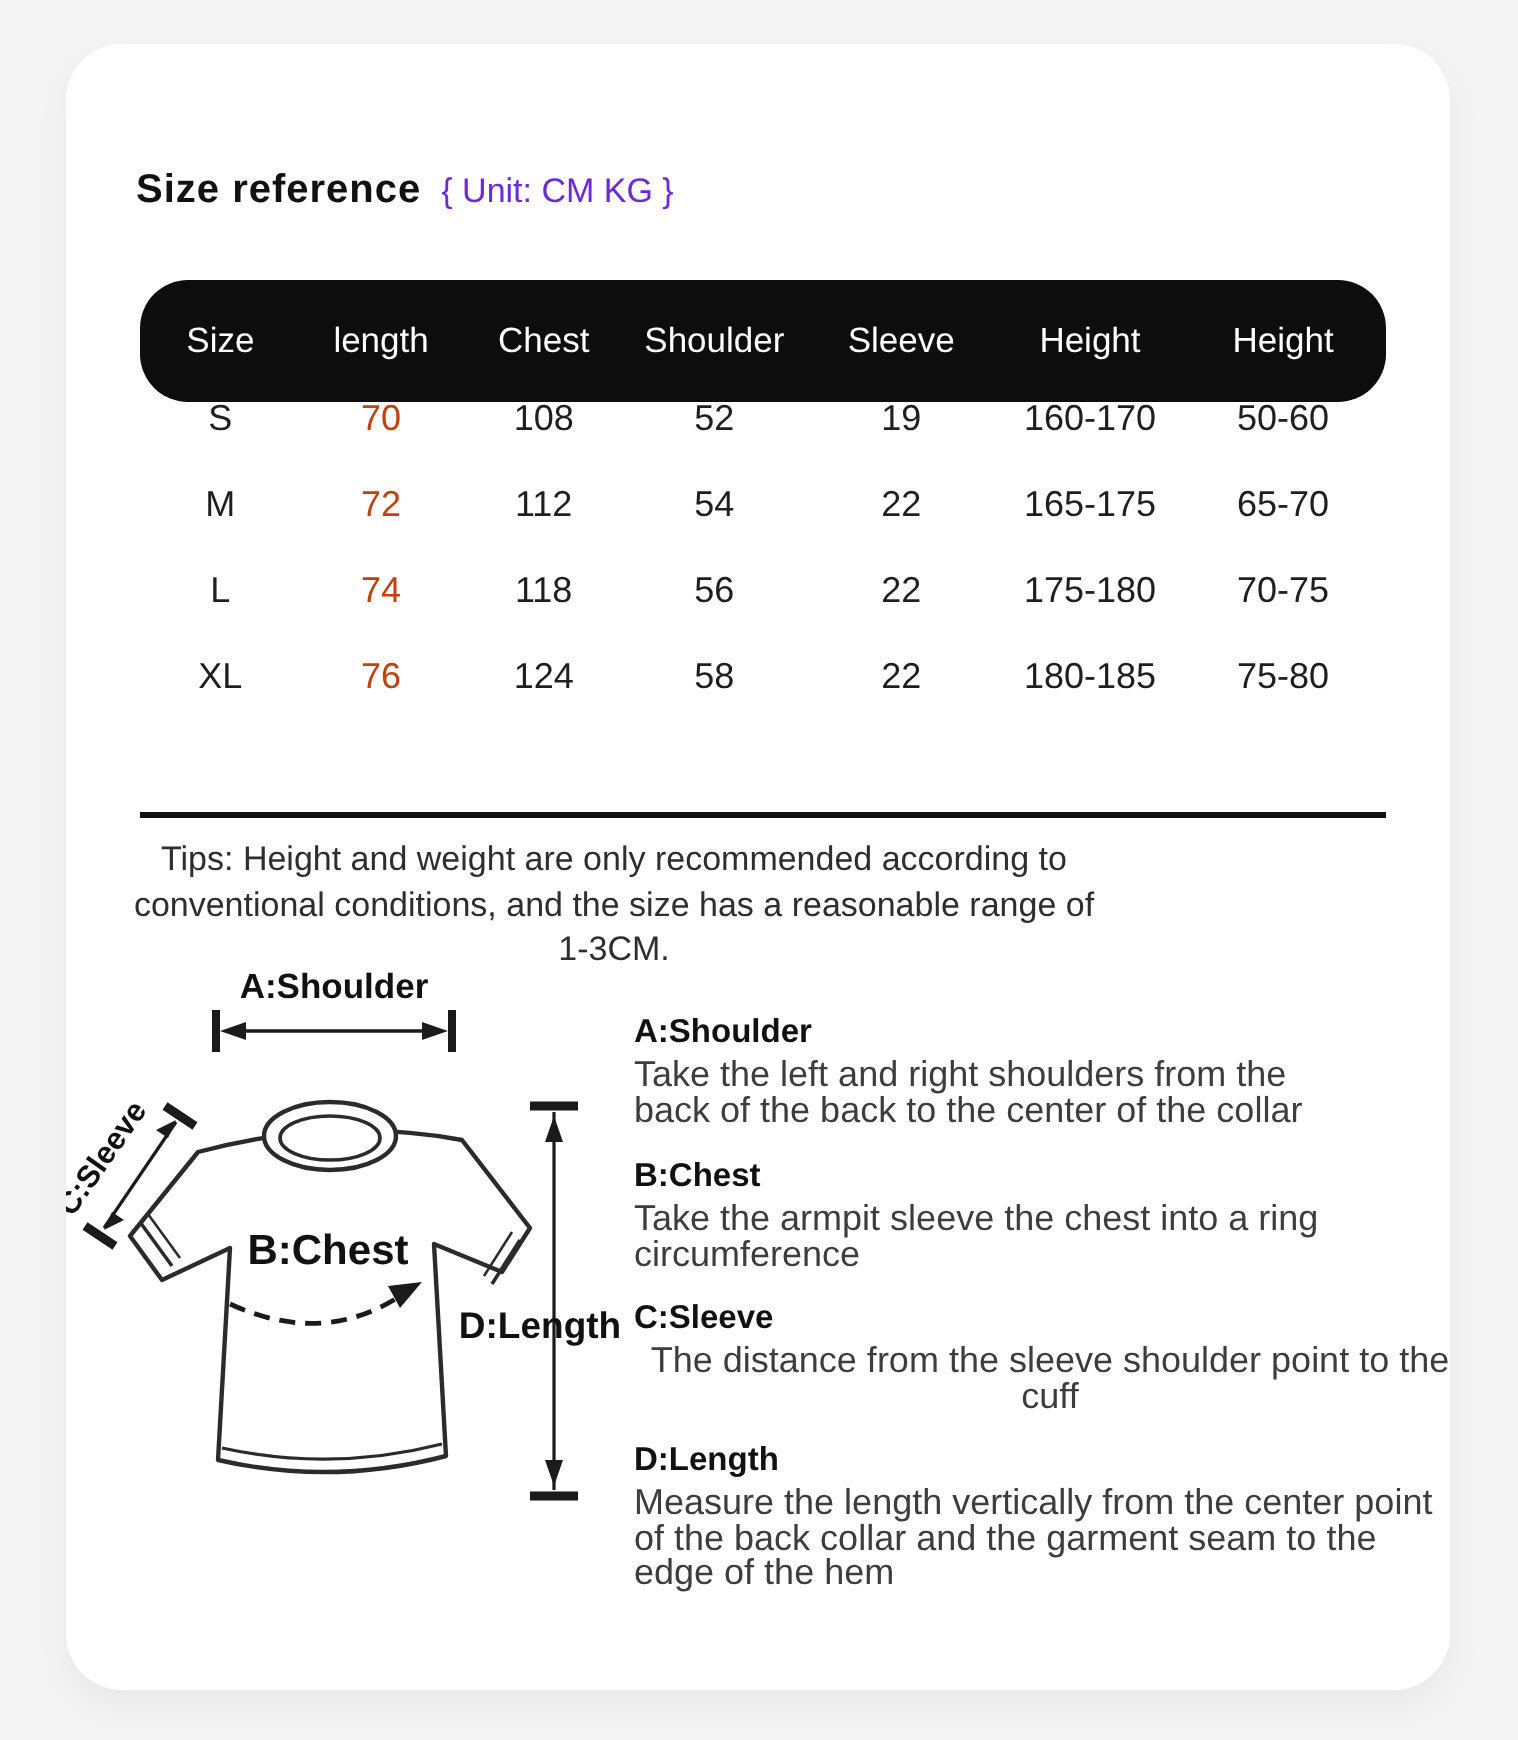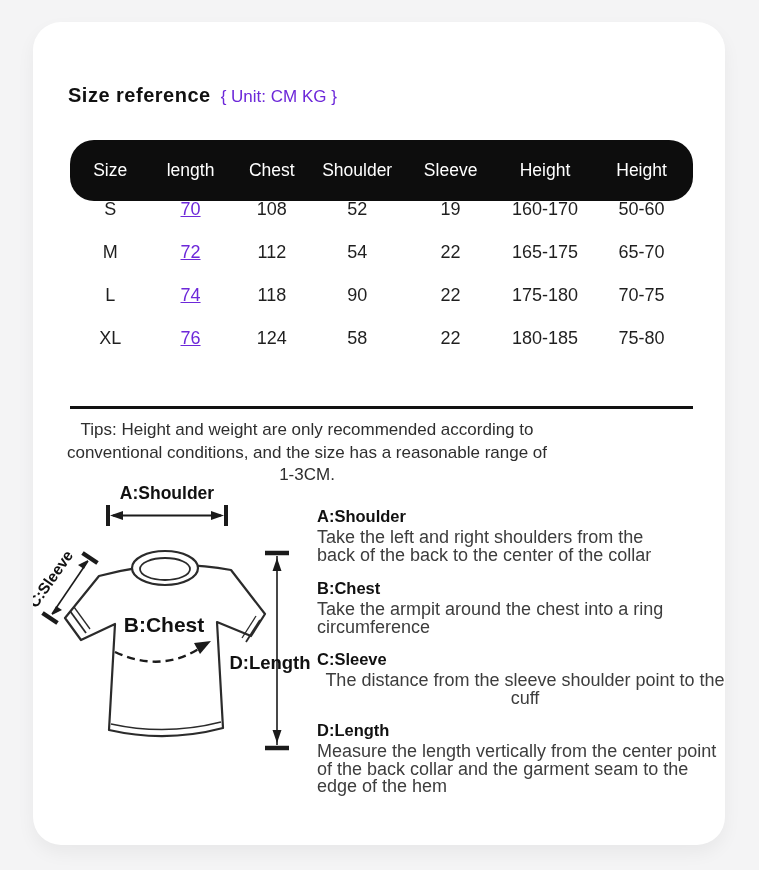--- a/index.html
+++ b/index.html
@@ -44,21 +44,21 @@
   }
   .trow{
     height:43px;
     display:grid;
     grid-template-columns:12.9% 12.9% 13.2% 14.2% 15.8% 14.5% 16.5%;
     align-items:center;
   }
   .trow span{
     font-size:18px;text-align:center;display:block;color:#1f1f1f;
   }
-  .trow span.muted{color:#6d28d9;text-decoration:underline;}
+  .trow span.muted{color:#c2410c;}
   .table-bottom-line{
     position:absolute;left:37px;top:384px;width:623px;height:3px;background:#111;
   }
   .tips{
     position:absolute;left:0;top:397px;width:548px;
     padding:0 28px;box-sizing:border-box;
     text-align:center;font-size:17px;line-height:22.5px;color:#2e2e2e;
   }
   .diagram{
     position:absolute;left:0px;top:458px;width:300px;height:300px;
@@ -117,21 +117,21 @@
       <span>112</span>
       <span>54</span>
       <span>22</span>
       <span>165-175</span>
       <span>65-70</span>
     </div>
     <div class="trow">
       <span>L</span>
       <span class="muted">74</span>
       <span>118</span>
-      <span>90</span>
+      <span>56</span>
       <span>22</span>
       <span>175-180</span>
       <span>70-75</span>
     </div>
     <div class="trow">
       <span>XL</span>
       <span class="muted">76</span>
       <span>124</span>
       <span>58</span>
       <span>22</span>
@@ -194,21 +194,21 @@
     <text x="237" y="189" text-anchor="middle" font-size="18.5" font-weight="bold" fill="#111">D:Length</text>
   </svg>
 
   <div class="guide">
     <div class="guide-block gb-a">
       <h3>A:Shoulder</h3>
       <p>Take the left and right shoulders from the back of the back to the center of the collar</p>
     </div>
     <div class="guide-block gb-b">
       <h3>B:Chest</h3>
-      <p>Take the armpit around the chest into a ring circumference</p>
+      <p>Take the armpit sleeve the chest into a ring circumference</p>
     </div>
     <div class="guide-block gb-c">
       <h3>C:Sleeve</h3>
       <p>The distance from the sleeve shoulder point to the cuff</p>
     </div>
     <div class="guide-block gb-d">
       <h3>D:Length</h3>
       <p>Measure the length vertically from the center point of the back collar and the garment seam to the edge of the hem</p>
     </div>
   </div>

